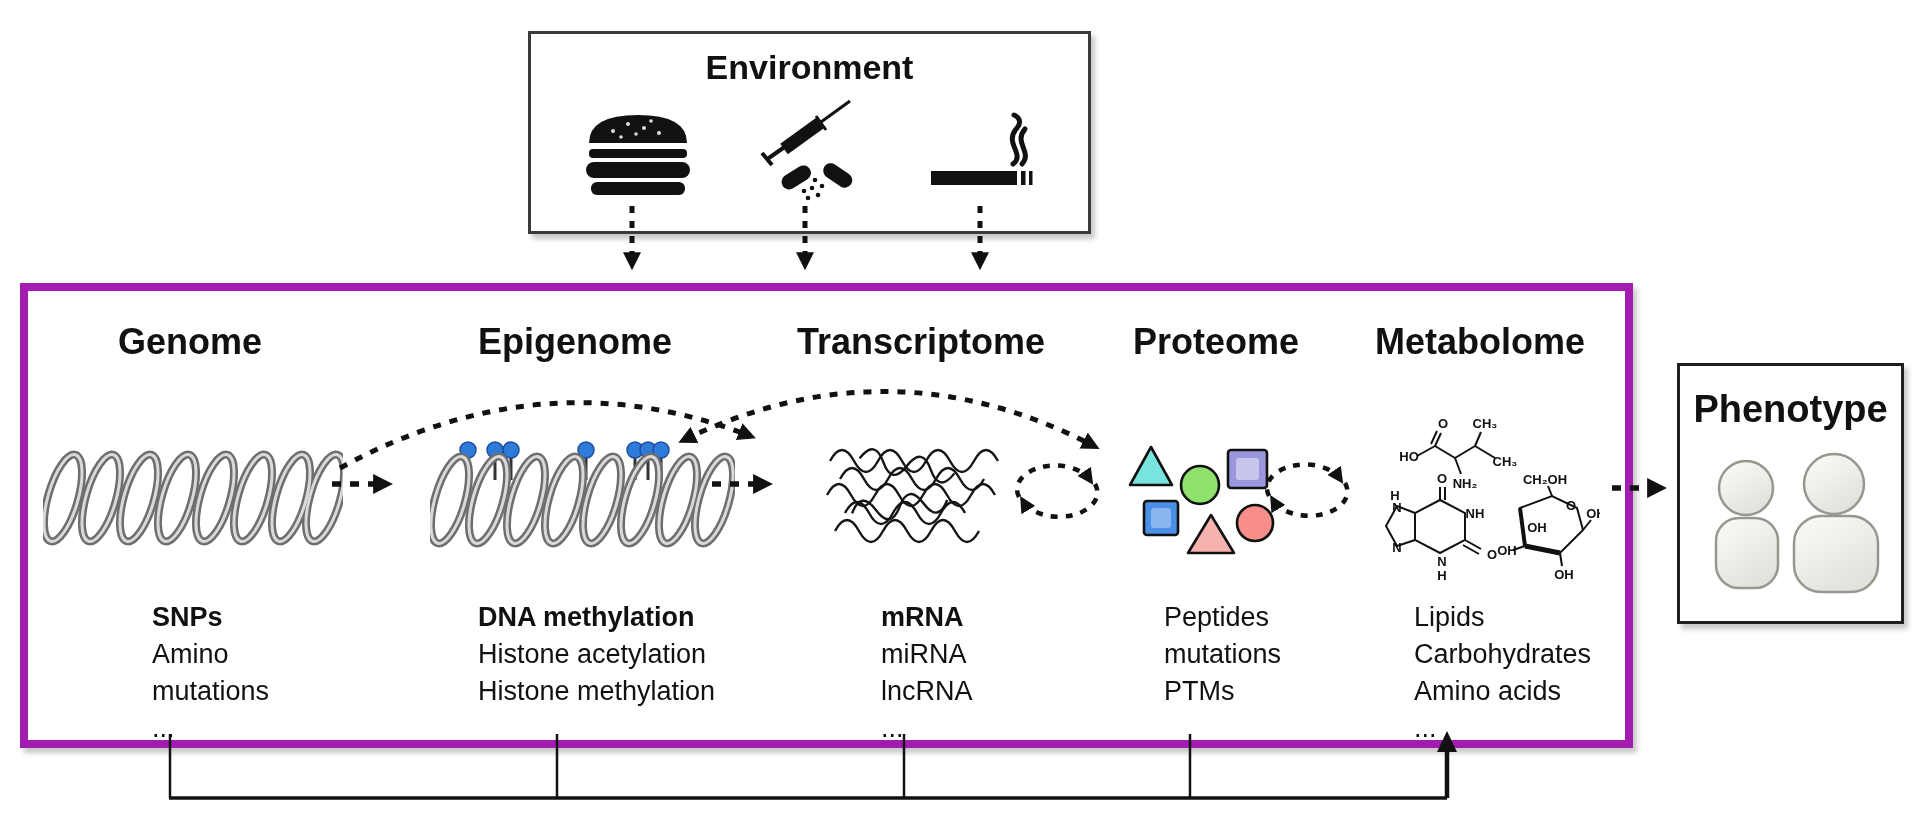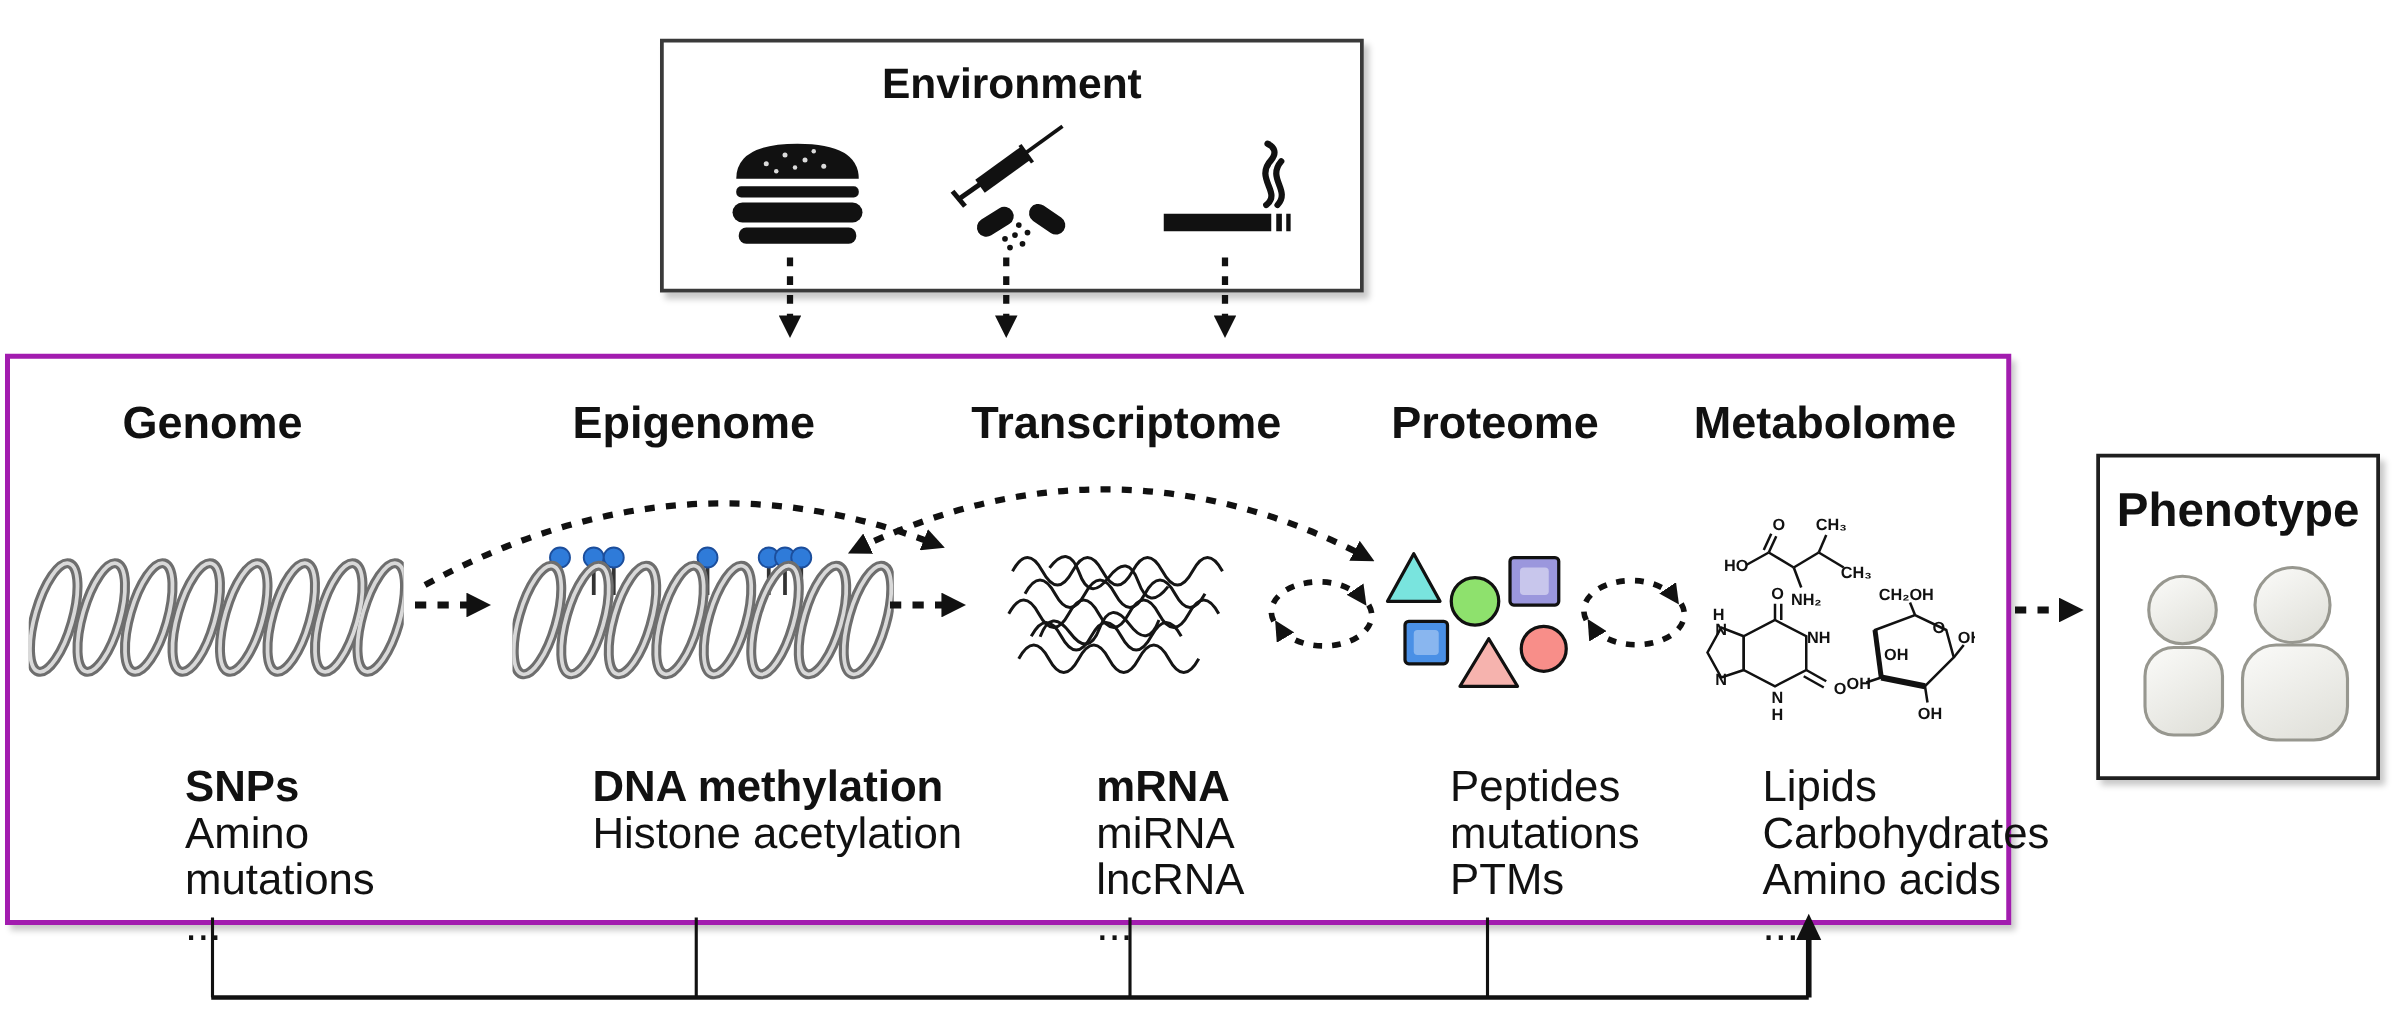--- a/index.html
+++ b/index.html
@@ -2,28 +2,28 @@
 <html><head>
 <meta charset="utf-8">
 <style>
   html,body{margin:0;padding:0;background:#fff;}
   body{width:1920px;height:820px;position:relative;overflow:hidden;
        font-family:"Liberation Sans",sans-serif;color:#111;}
   .box{position:absolute;background:#fff;box-shadow:4px 5px 5px rgba(0,0,0,.22);}
   .env-box{left:528px;top:3px;width:557px;height:197px;border:3px solid #3a3a3a;margin-top:28px;}
   .env-title{position:absolute;left:0;right:0;top:14px;text-align:center;
              font-size:34px;font-weight:700;}
-  .main-box{left:4px;top:283px;width:1597px;height:449px;border:4px solid #a21caf;}
+  .main-box{left:20px;top:283px;width:1597px;height:449px;border:8px solid #a21caf;}
   .phe-box{left:1677px;top:363px;width:221px;height:255px;border:3px solid #1f1f1f;}
   .phe-title{position:absolute;left:0;right:0;top:22px;text-align:center;
              font-size:38px;font-weight:700;}
   .col-header{position:absolute;top:30px;transform:translateX(-50%);
               font-size:36px;font-weight:700;white-space:nowrap;}
-  .col-list{position:absolute;top:308px;margin:16px;padding:0;list-style:none;
-            font-size:35px;line-height:37px;white-space:nowrap;}
+  .col-list{position:absolute;top:308px;margin:0;padding:0;list-style:none;
+            font-size:27px;line-height:37px;white-space:nowrap;}
   .col-list li.b1{font-weight:700;}
   .abs{position:absolute;}
   #overlay{position:absolute;left:0;top:0;pointer-events:none;z-index:5;}
   .ico{position:absolute;}
 </style>
 </head>
 <body>
 
 <div class="box env-box">
   <div class="env-title">Environment</div>
@@ -226,20 +226,21 @@
 
   <ul class="col-list" style="left:124px">
     <li class="b1">SNPs</li>
     <li>Amino</li>
     <li>mutations</li>
     <li>...</li>
   </ul>
   <ul class="col-list" style="left:450px">
     <li class="b1">DNA methylation</li>
     <li>Histone acetylation</li>
+    <li>Histone methylation</li>
   </ul>
   <ul class="col-list" style="left:853px">
     <li class="b1">mRNA</li>
     <li>miRNA</li>
     <li>lncRNA</li>
     <li>...</li>
   </ul>
   <ul class="col-list" style="left:1136px">
     <li>Peptides</li>
     <li>mutations</li>

